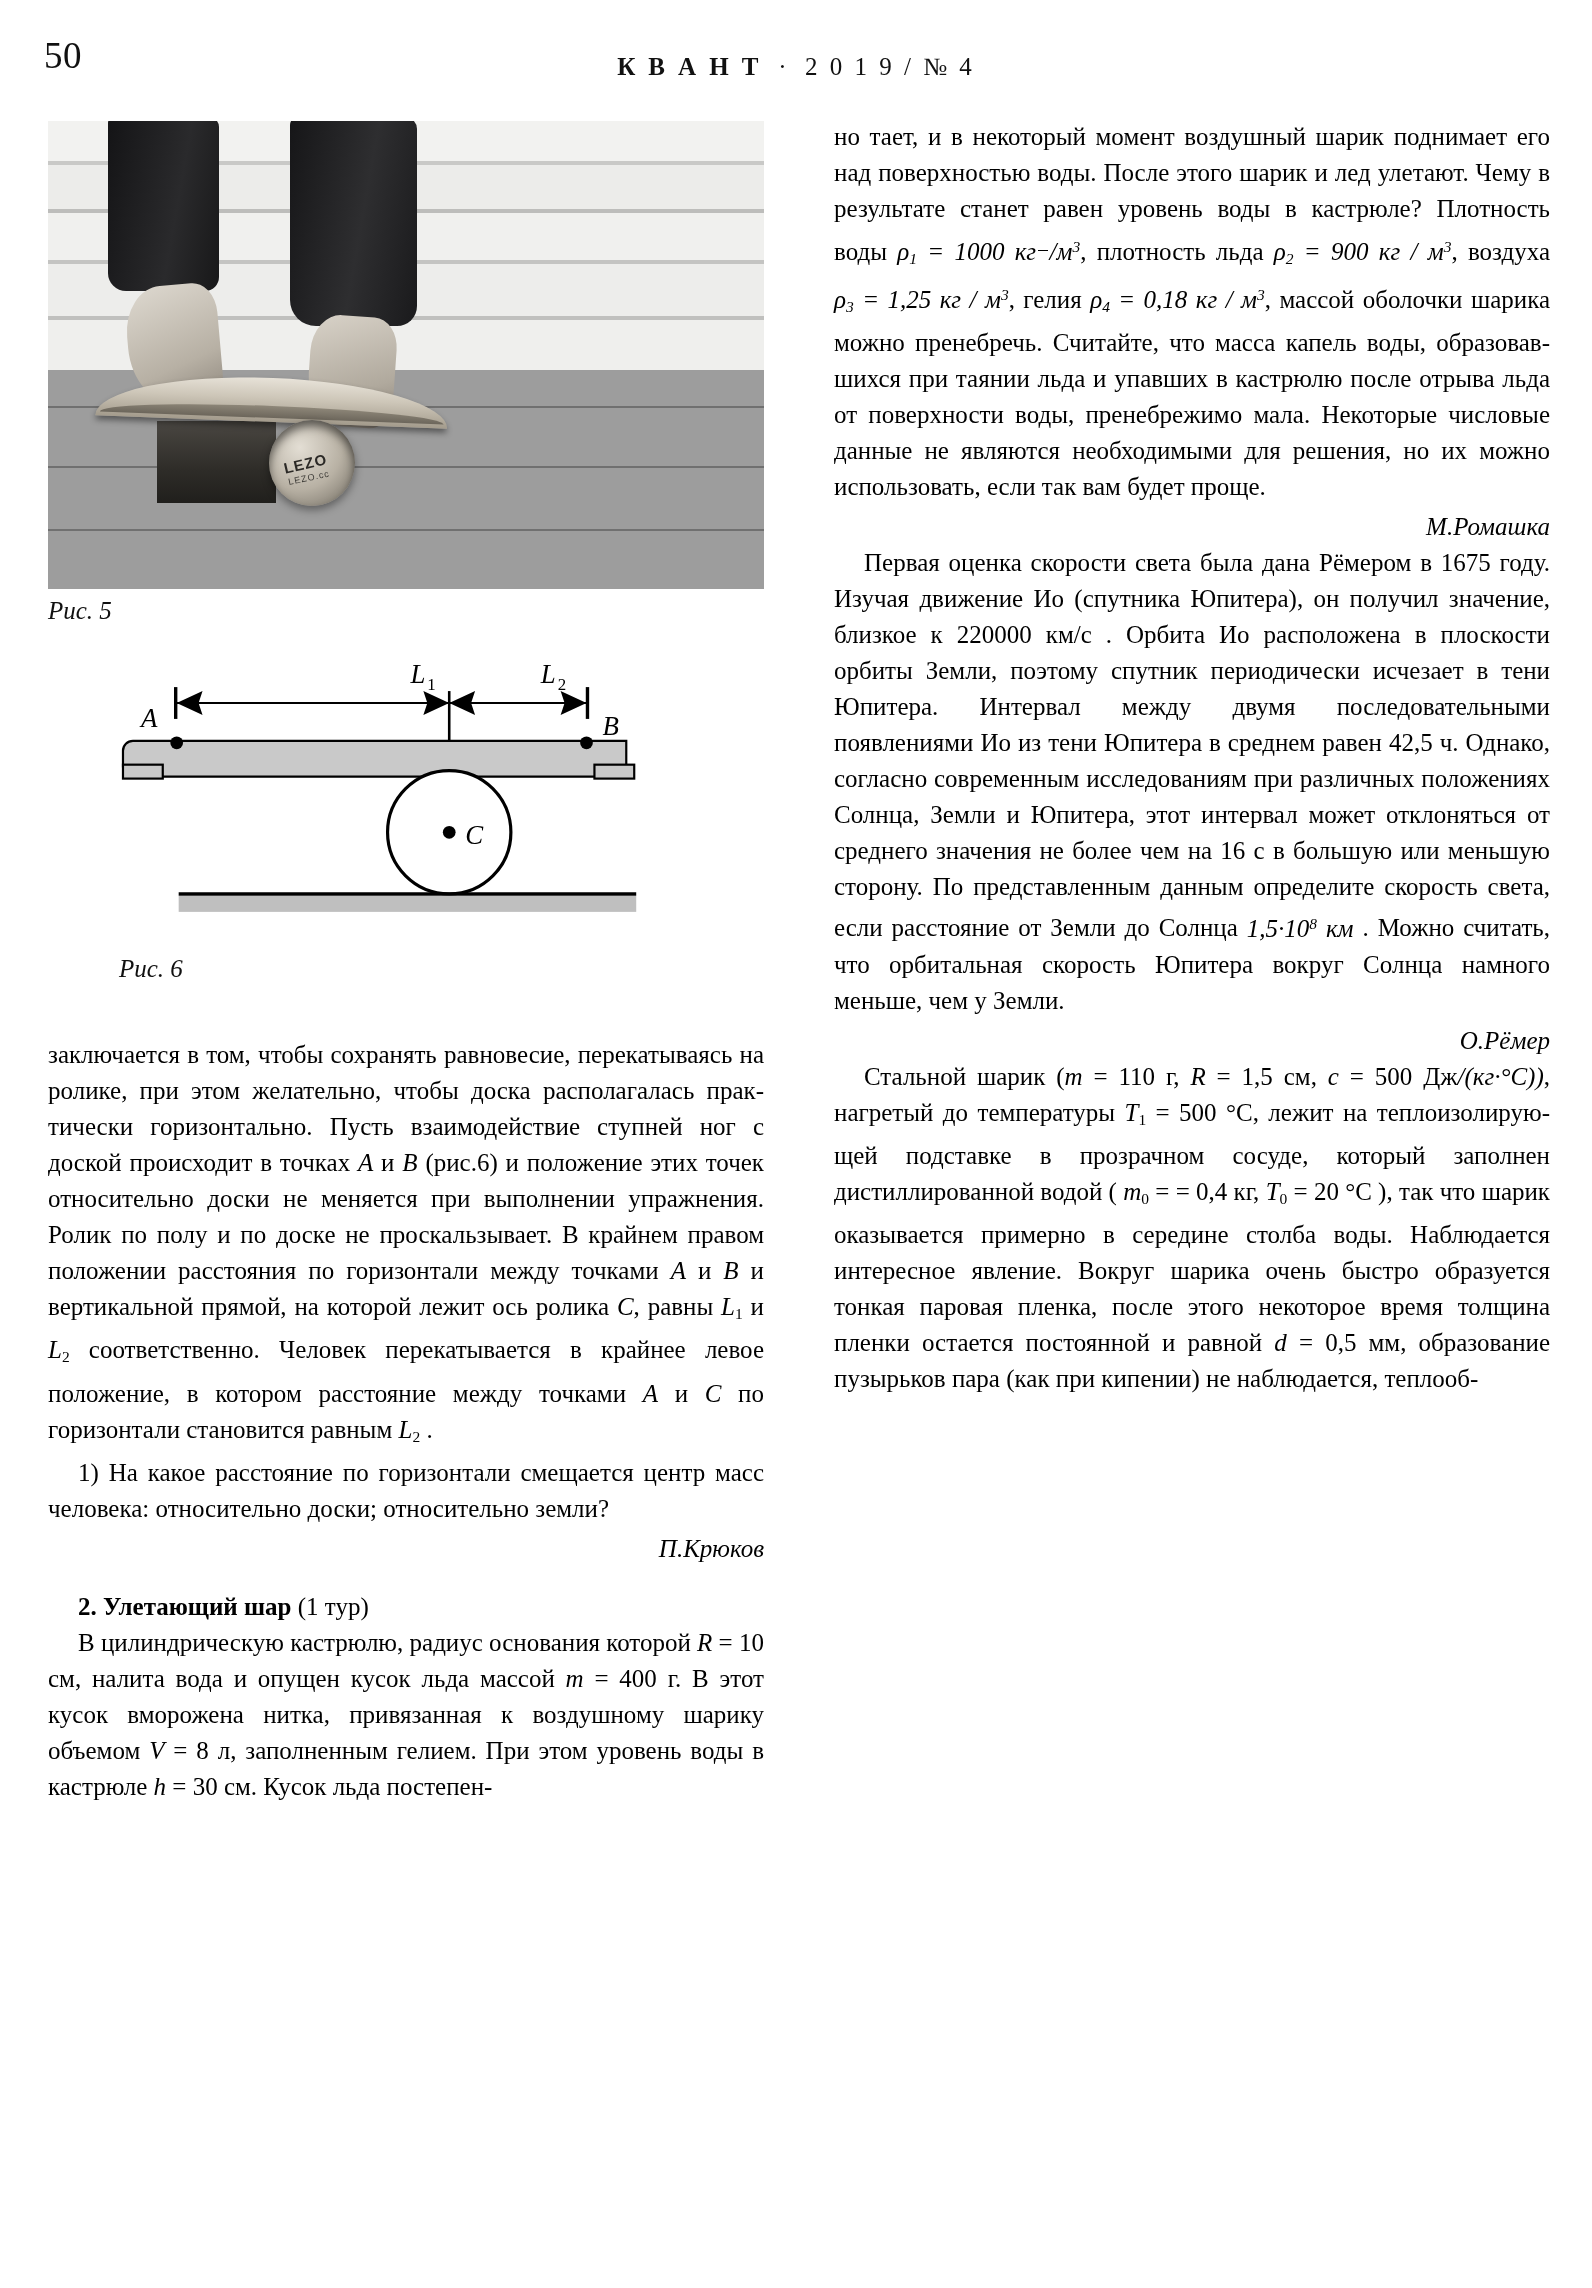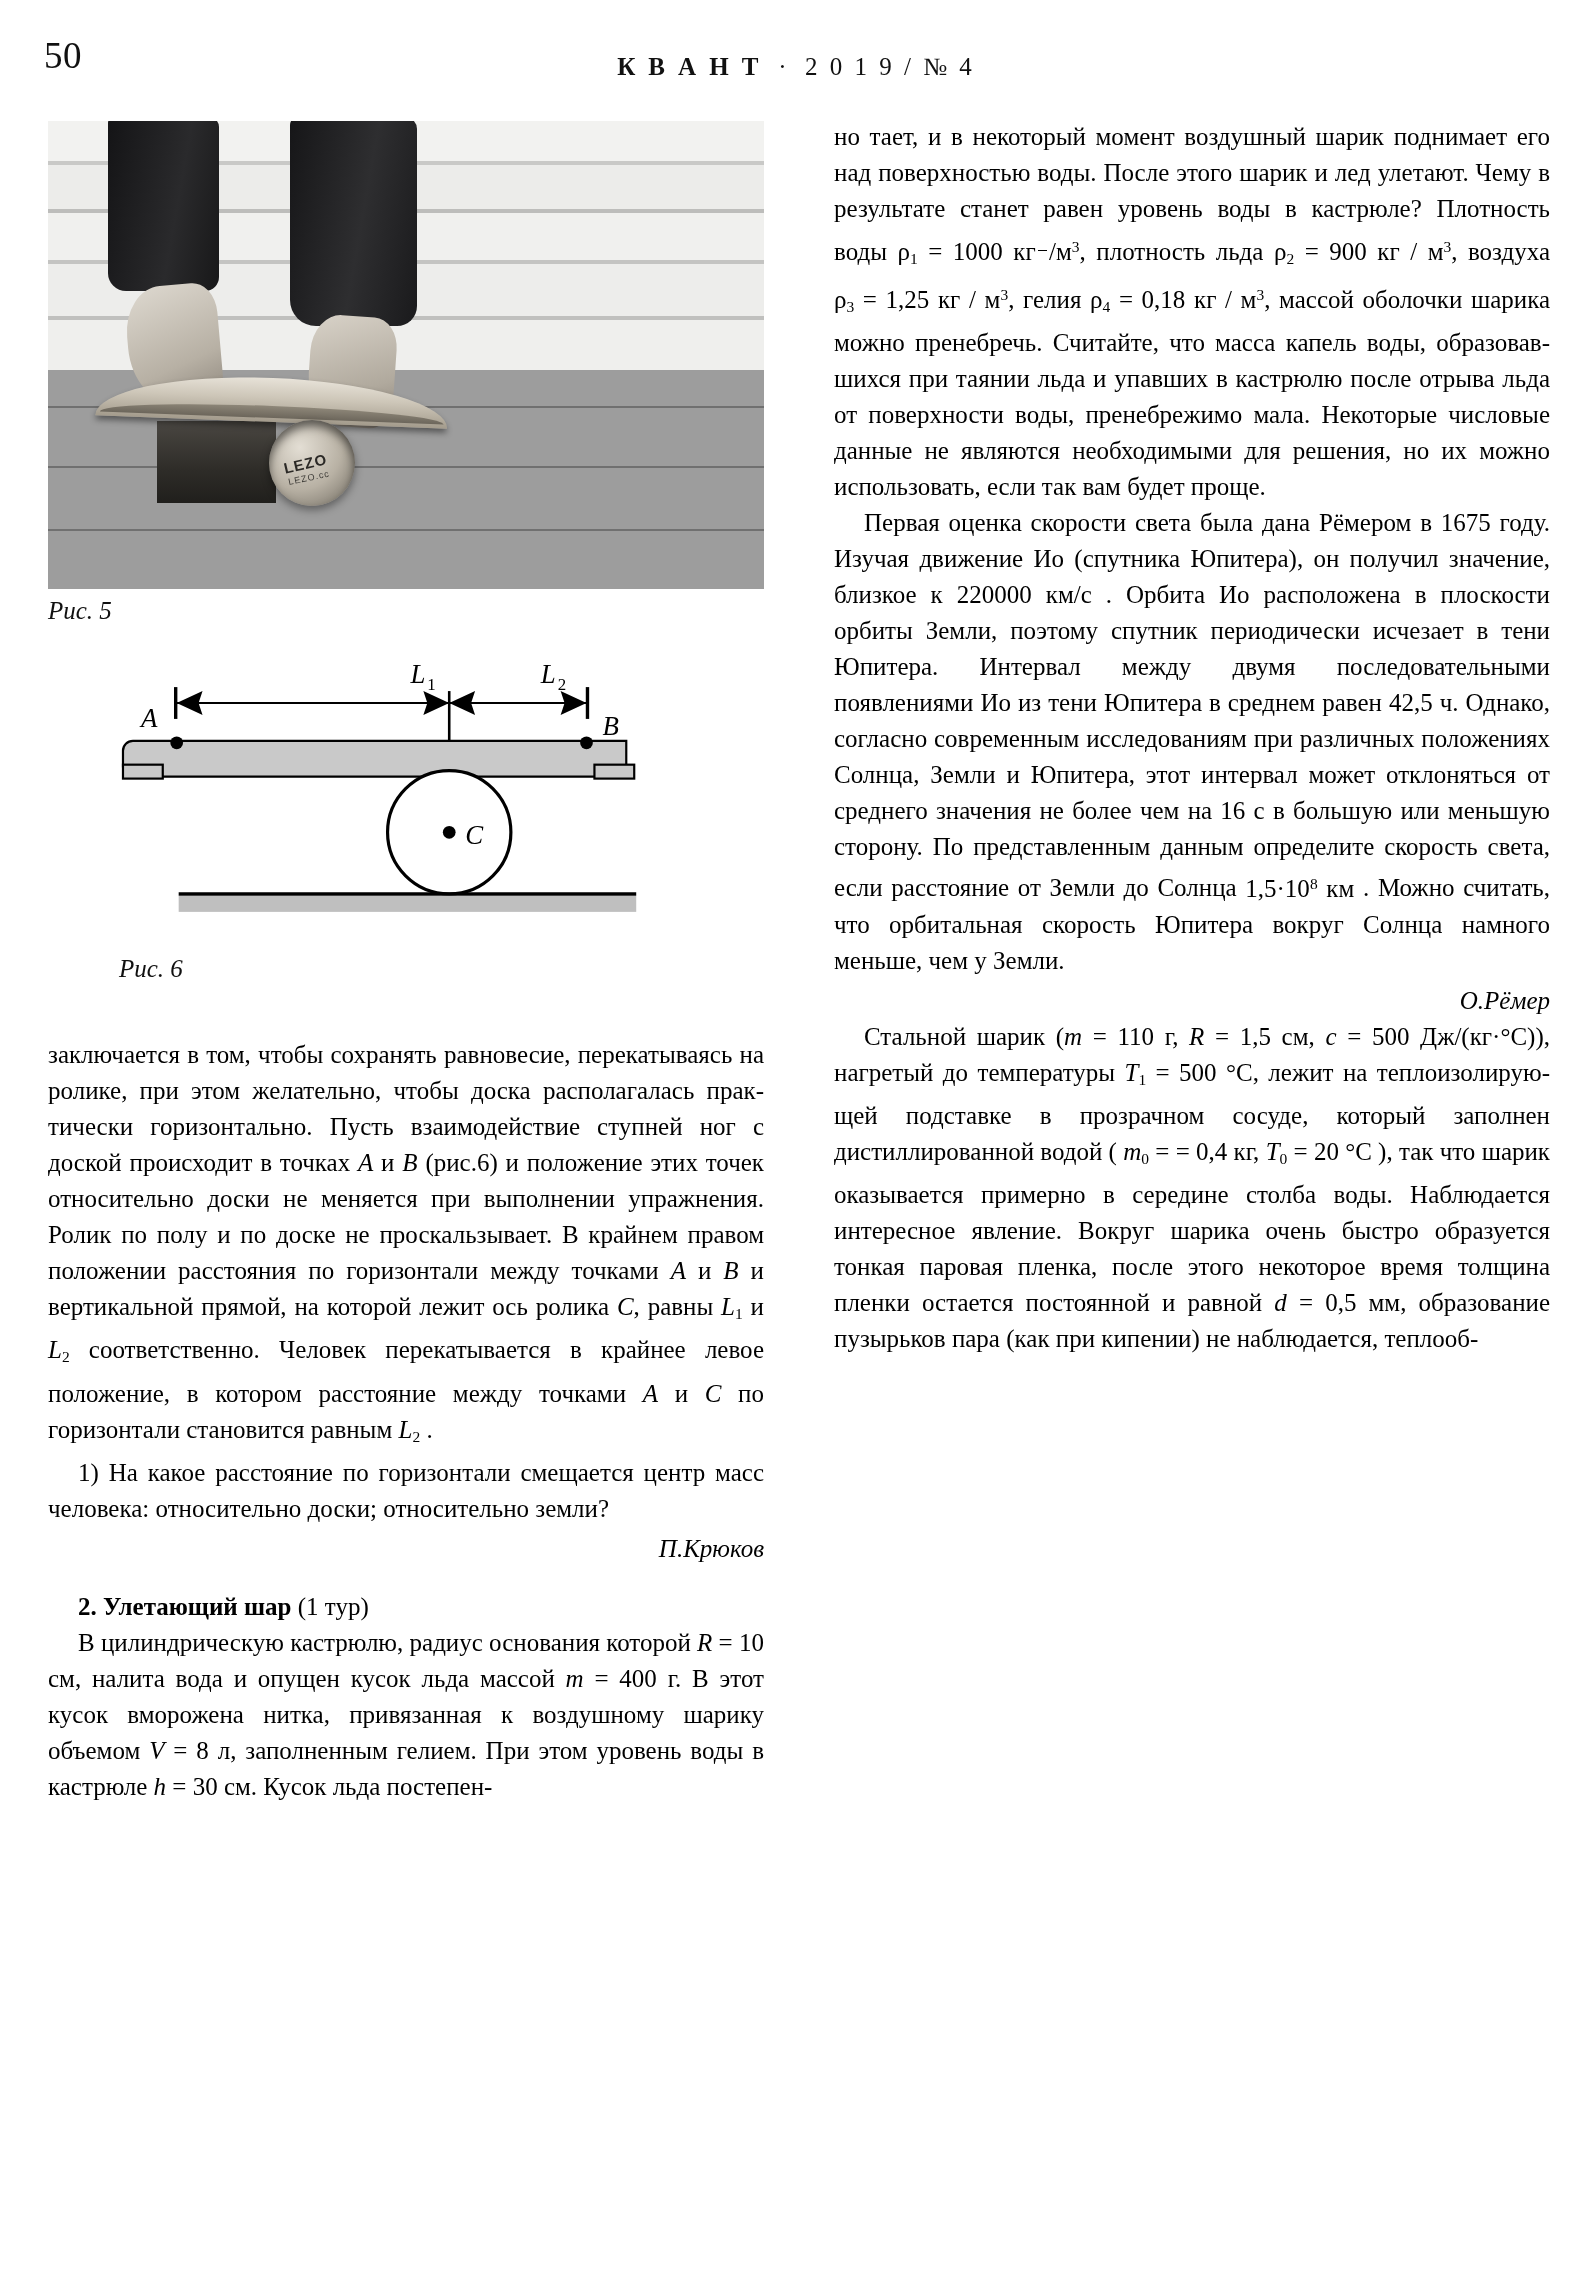--- a/index.html
+++ b/index.html
@@ -51,21 +51,21 @@
   }
   i.m{font-style:italic;font-family:"Liberation Serif",serif;}
   .sub{font-size:.62em;vertical-align:-.28em;}
   .sup{font-size:.62em;vertical-align:.52em;}
   .frac{
     display:inline-block;text-align:center;vertical-align:-0.42em;
     font-size:.86em;line-height:1.06;margin:0 2px;
   }
   .frac .num{display:block;border-bottom:1px solid #000;padding:0 2px;}
   .frac .den{display:block;padding:0 2px;}
-  .nb{white-space:nowrap;}
+  .nb{white-space:nowrap;font-style:italic;}
   
   .fig5{
     position:absolute;left:48px;top:121px;width:716px;height:468px;
     overflow:hidden;background:#9d9d9d;
   }
   .f5 .planks{
     position:absolute;left:0;top:0;width:716px;height:249px;
     background:
       linear-gradient(#f2f2f0 0 40px,#c9c9c7 40px 44px,#ececea 44px 88px,#bdbdbb 88px 92px,
                       #f0f0ee 92px 139px,#c4c4c2 139px 143px,#ededeb 143px 195px,#c0c0be 195px 199px,
@@ -223,20 +223,21 @@
 
     <p class="h3"><span>2.</span> <span>Улетающий шар</span> <span class="reg">(1 тур)</span></p>
 
     <p class="ind">В цилиндрическую кастрюлю, радиус ос­нования которой <i class="m">R</i> = 10 см, налита вода и опущен кусок льда массой <i class="m">m</i> = 400 г. В этот кусок вморожена нитка, привязанная к воздушному шарику объемом <i class="m">V</i> = 8 л, за­полненным гелием. При этом уровень воды в кастрюле <i class="m">h</i> = 30 см. Кусок льда постепен-</p>
   </div>
 
   <div class="col col-right">
 
     <p>но тает, и в некоторый момент воздушный шарик поднимает его над поверхностью воды. После этого шарик и лед улетают. Чему в результате станет равен уровень воды в кастрюле? Плотность воды <span class="nb">ρ<span class="sub">1</span> = 1000 кг<span class="frac"><span class="num">&nbsp;</span><span class="den">&nbsp;</span></span></span><span class="nb">/м<span class="sup">3</span></span>, плотность льда <span class="nb">ρ<span class="sub">2</span> = 900 кг / м<span class="sup">3</span></span>, воздуха <span class="nb">ρ<span class="sub">3</span> = 1,25 кг / м<span class="sup">3</span></span>, гелия <span class="nb">ρ<span class="sub">4</span> = 0,18 кг / м<span class="sup">3</span></span>, мас­сой оболочки шарика можно пренебречь. Считайте, что масса капель воды, образовав­шихся при таянии льда и упавших в кастрю­лю после отрыва льда от поверхности воды, пренебрежимо мала. Некоторые числовые данные не являются необходимыми для ре­шения, но их можно использовать, если так вам будет проще.</p>
 
+    <div class="sig">М.Ромашка</div>
 
 
     <p class="ind">Первая оценка скорости света была дана Рёмером в 1675 году. Изучая движение Ио (спутника Юпитера), он получил значение, близкое к 220000 км/с . Орбита Ио распо­ложена в плоскости орбиты Земли, поэтому спутник периодически исчезает в тени Юпи­тера. Интервал между двумя последователь­ными появлениями Ио из тени Юпитера в среднем равен 42,5 ч. Однако, согласно со­временным исследованиям при различных положениях Солнца, Земли и Юпитера, этот интервал может отклоняться от средне­го значения не более чем на 16 с в большую или меньшую сторону. По представленным данным определите скорость света, если рас­стояние от Земли до Солнца <span class="nb">1,5·10<span class="sup">8</span> км</span> . Можно считать, что орбитальная скорость Юпитера вокруг Солнца намного меньше, чем у Земли.</p>
 
     <div class="sig">О.Рёмер</div>
 
 
     <p class="ind">Стальной шарик (<i class="m">m</i> = 110 г, <i class="m">R</i> = 1,5 см, <i class="m">c</i> = 500 Дж<span class="nb">/(кг·°С))</span>, нагретый до темпера­туры <i class="m">T</i><span class="sub">1</span> = 500 °С, лежит на теплоизолирую­щей подставке в прозрачном сосуде, который заполнен дистиллированной водой ( <i class="m">m</i><span class="sub">0</span> = = 0,4 кг, <i class="m">T</i><span class="sub">0</span> = 20 °С ), так что шарик оказы­вается примерно в середине столба воды. Наблюдается интересное явление. Вокруг шарика очень быстро образуется тонкая па­ровая пленка, после этого некоторое время толщина пленки остается постоянной и рав­ной <i class="m">d</i> = 0,5 мм, образование пузырьков пара (как при кипении) не наблюдается, теплооб-</p>
   </div>
 

